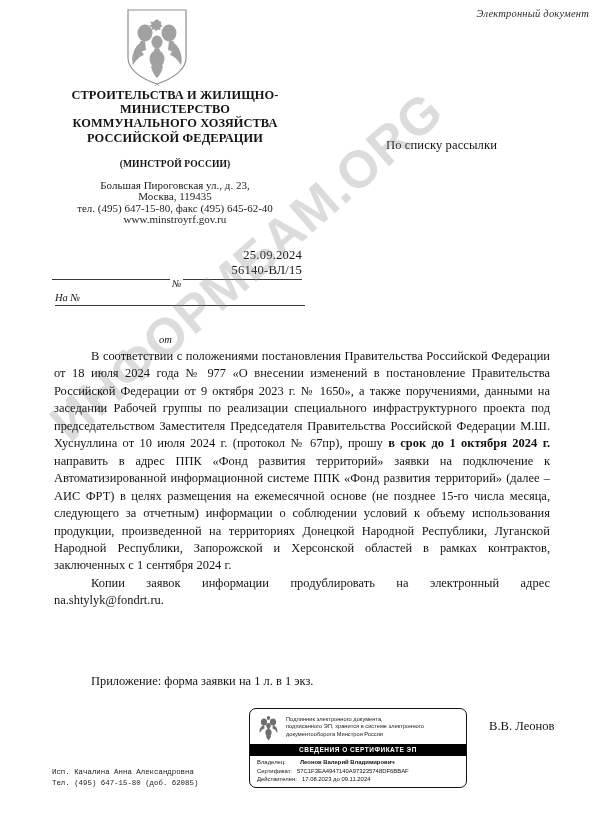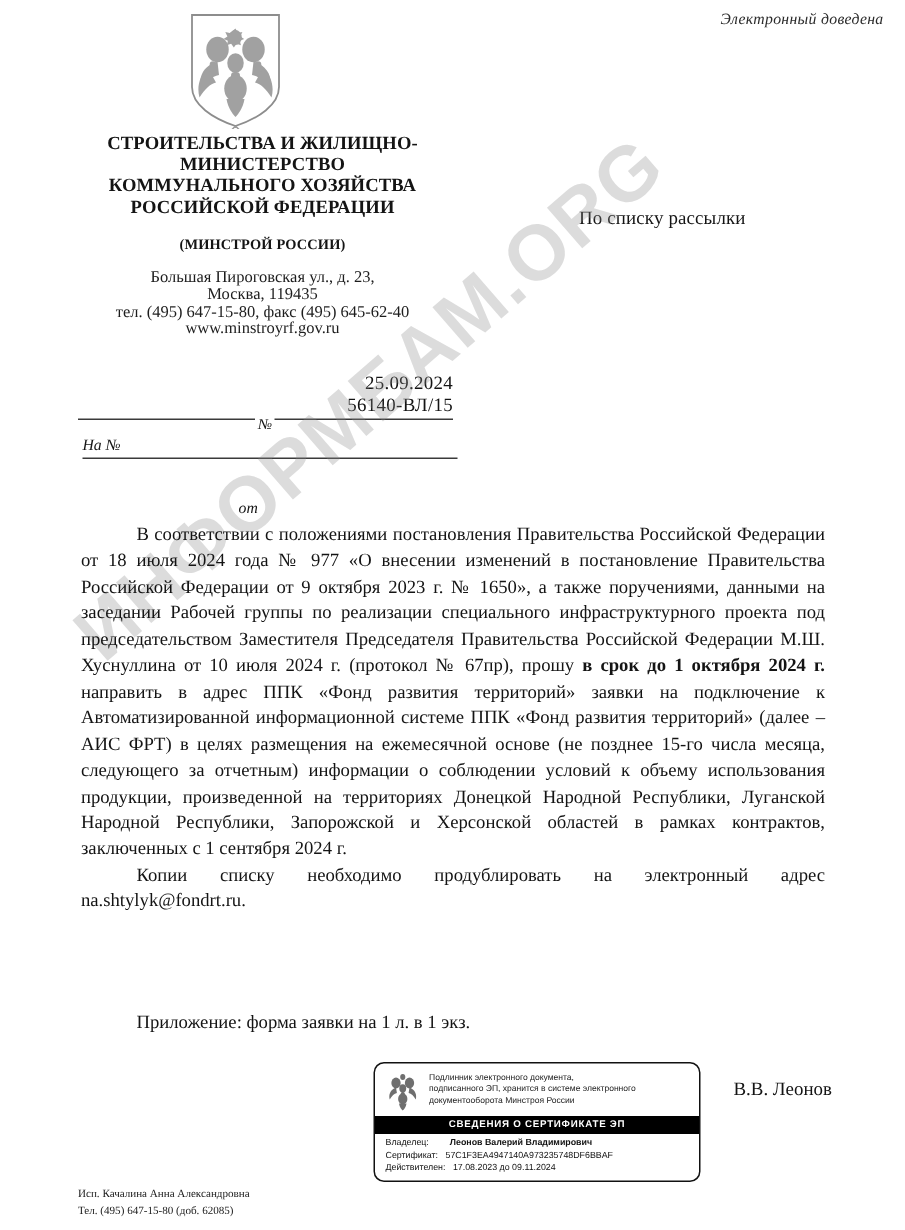--- a/index.html
+++ b/index.html
@@ -255,36 +255,37 @@
     left: 489px;
     top: 719px;
     font-size: 12.6px;
     z-index: 9;
   }
 
   
   .executor {
     position: absolute;
     left: 52px;
-    top: 791px;
+    top: 767px;
     font-size: 7.4px;
     line-height: 10.5px;
     color: #1a1a1a;
+    font-family: Liberation Mono, monospace;
   }
 </style>
 </head>
 <body>
 
 <div class="page">
 
   <div class="watermark">
     <div class="watermark-text">ИНФОРМБАМ.ORG</div>
   </div>
 
-  <div class="e-doc-note">Электронный доведена</div>
+  <div class="e-doc-note">Электронный документ</div>
 
   <div class="emblem">
     <svg viewBox="0 0 64 78" width="64" height="78" aria-hidden="true">
       <path d="M3 2 H61 V50 C61 62 47 71 32 76 C17 71 3 62 3 50 Z" fill="#ffffff" stroke="#8d8d8d" stroke-width="1.2"></path>
       <g fill="#9a9a9a" opacity="0.92">
         <ellipse cx="32" cy="17" rx="4.2" ry="5"></ellipse>
         <path d="M32 11 l1.6 3 3-.6 -1.4 3 2.6 1.6 -2.9 1.2 .7 3 -2.9-1.1 -1.8 2.5 -1.8-2.5 -2.9 1.1 .7-3 -2.9-1.2 2.6-1.6 -1.4-3 3 .6z"></path>
         <ellipse cx="20" cy="25" rx="7.5" ry="8.5"></ellipse>
         <ellipse cx="44" cy="25" rx="7.5" ry="8.5"></ellipse>
         <path d="M20 33 C10 36 7 44 9 52 C13 46 16 43 21 42 Z"></path>
@@ -333,21 +334,21 @@
       <span class="onref-label">На №</span>
       <span class="onref-from">от</span>
       <span class="onref-underline"></span>
     </div>
   </div>
 
   <div class="addressee">По списку рассылки</div>
 
   <div class="body-text">
       <p><span>В соответствии с положениями постановления Правительства Российской Федерации от 18 июля 2024 года № 977 «О внесении изменений в постановление Правительства Российской Федерации от 9 октября 2023 г. № 1650», а также поручениями, данными на заседании Рабочей группы по реализации специального инфраструктурного проекта под председательством Заместителя Председателя Правительства Российской Федерации М.Ш. Хуснуллина от 10 июля 2024 г. (протокол № 67пр), прошу </span><b>в срок до 1 октября 2024 г.</b><span> направить в адрес ППК «Фонд развития территорий» заявки на подключение к Автоматизированной информационной системе ППК «Фонд развития территорий» (далее – АИС ФРТ) в целях размещения на ежемесячной основе (не позднее 15-го числа месяца, следующего за отчетным) информации о соблюдении условий к объему использования продукции, произведенной на территориях Донецкой Народной Республики, Луганской Народной Республики, Запорожской и Херсонской областей в рамках контрактов, заключенных с 1 сентября 2024 г.</span></p>
-      <p><span>Копии списку необходимо продублировать на электронный адрес na.shtylyk@fondrt.ru.</span></p>
+      <p><span>Копии заявок информации продублировать на электронный адрес na.shtylyk@fondrt.ru.</span></p>
     </div>
 
   <div class="attachment">Приложение: форма заявки на 1 л. в 1 экз.</div>
 
   <div class="sig-stamp">
     <div class="sig-top">
       <div class="sig-emblem">
         <svg viewBox="0 0 23 28" width="23" height="28" aria-hidden="true">
           <g fill="#6f6f6f">
             <ellipse cx="11.5" cy="5" rx="1.7" ry="2"></ellipse>

